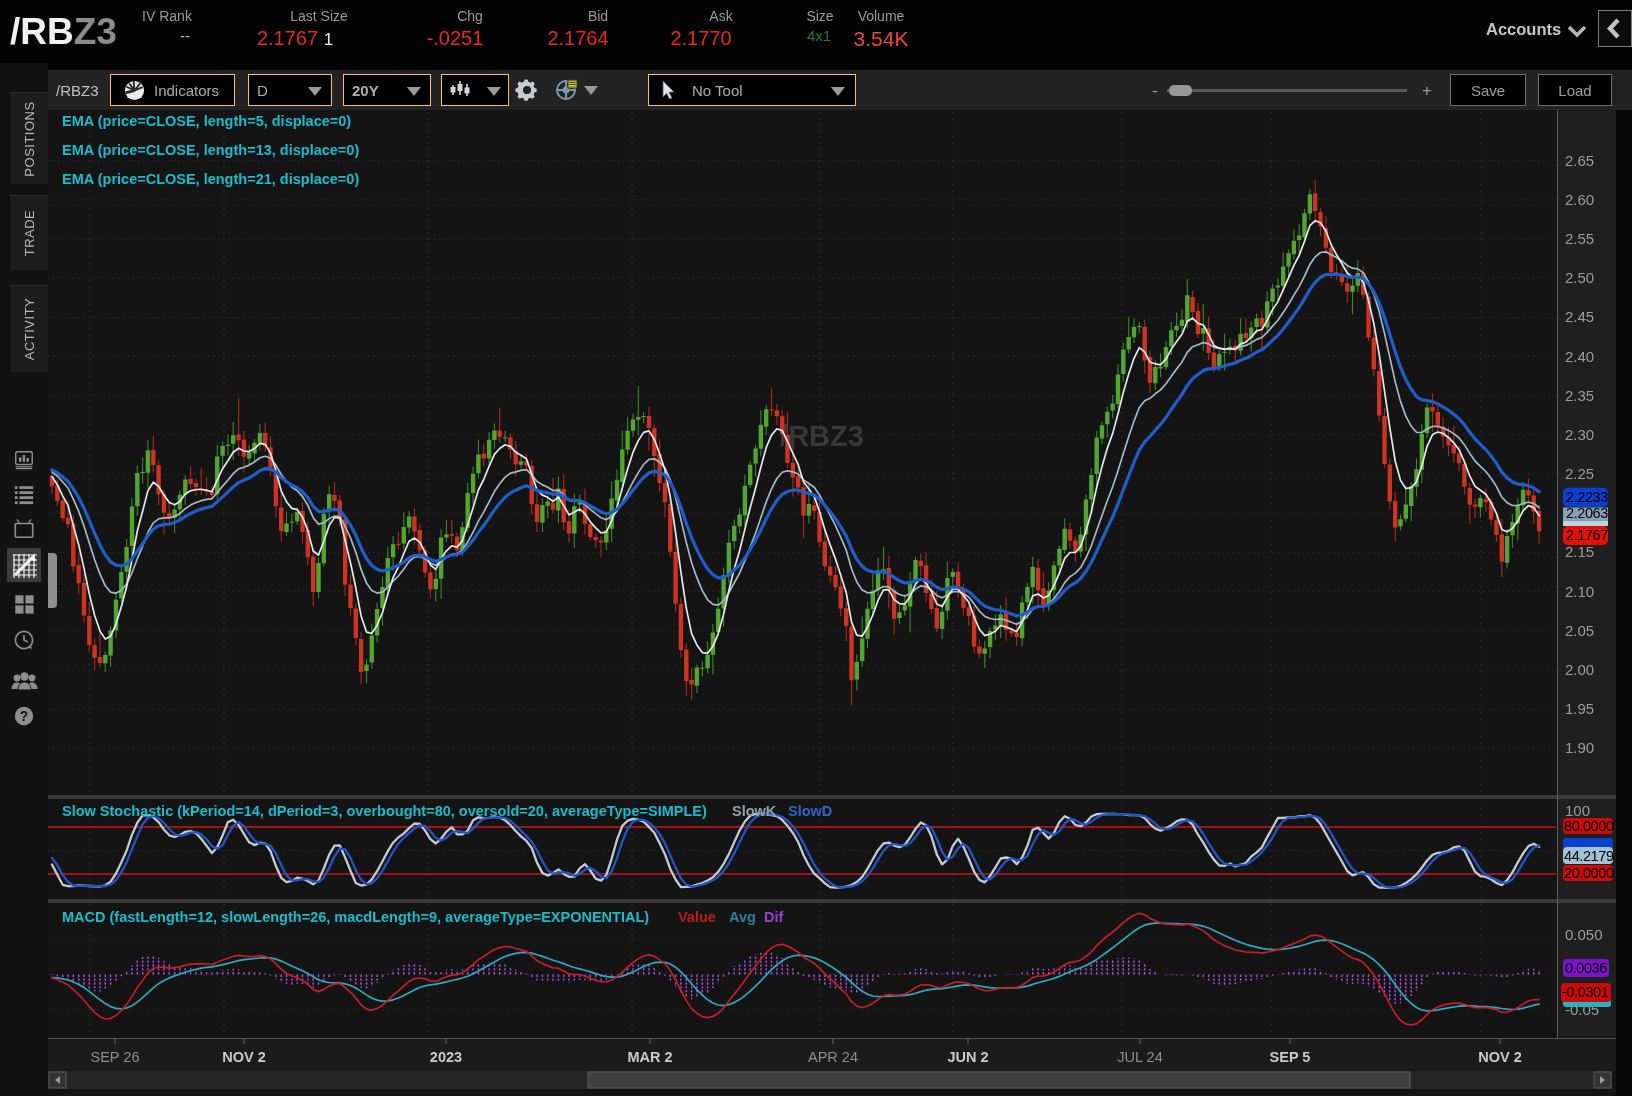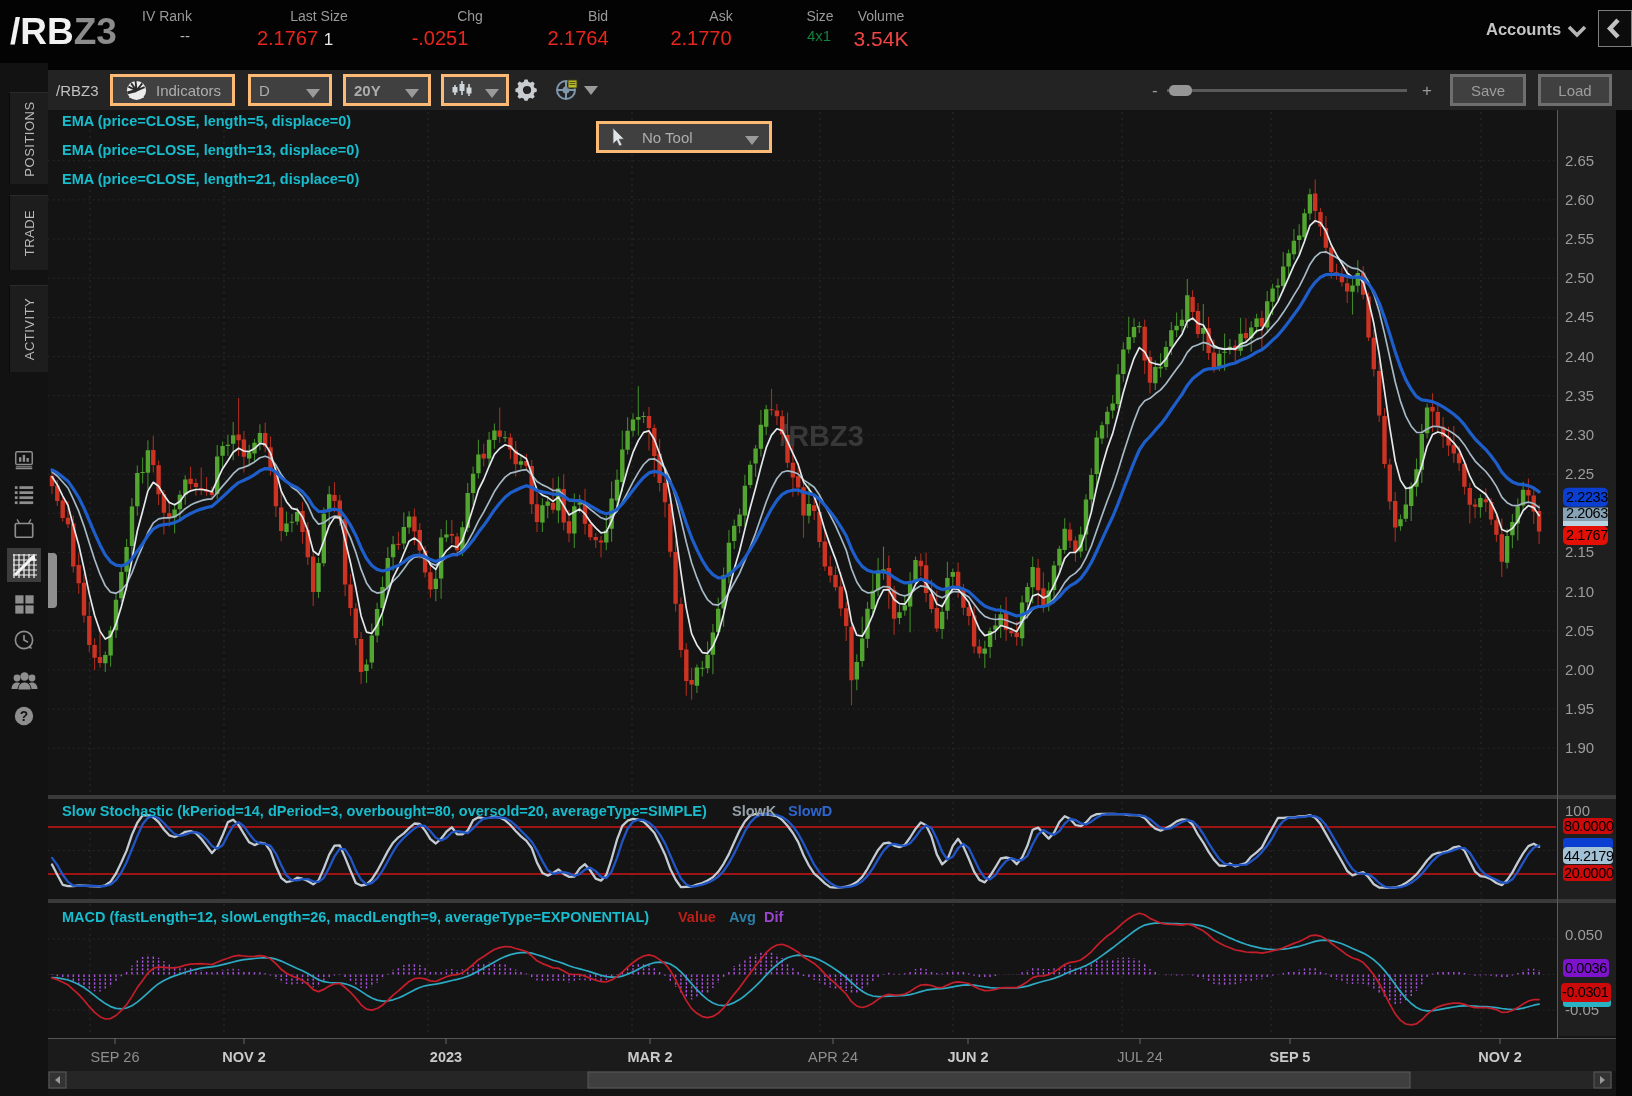--- a/index.html
+++ b/index.html
@@ -15,21 +15,21 @@
 .hval { position:absolute; top:27px; font-size:20px; color:#e8e8e8; transform:translateX(-50%); white-space:nowrap; }
 .red { color:#e8261c; }
 .hsmall { font-size:15px; }
 #desc { position:absolute; left:922px; top:24px; font-size:21px; color:#fff; }
 #accounts { position:absolute; left:1486px; top:20px; font-size:16.5px; font-weight:bold; color:#c5c5c5;}
 #collbtn { position:absolute; left:1598px; top:10px; width:34px; height:37px; background:#0c0c0c;
   border:1px solid #7e7e7e; }
 
 
 #tbar { position:absolute; left:48px; top:70px; width:1584px; height:40px; background:#232323; }
-.tbtn { position:absolute; top:4px; height:32px; background:#404040; border:3px solid #fdba74;
+.tbtn { position:absolute; top:4px; height:32px; background:#000000; border:1px solid #fdba74;
   color:#adadad; font-size:15px; display:flex; align-items:center; }
 .tlabel { position:absolute; left:8px; top:12px; color:#c2c2c2; font-size:15px; }
 .carat { width:0; height:0; border-left:7px solid transparent; border-right:7px solid transparent;
   border-top:9px solid #9a9a9a; }
 .slider-minus,.slider-plus{ position:absolute; top:11px; color:#9a9a9a; font-size:17px; }
 
 
 #sbar { position:absolute; left:0; top:63px; width:48px; height:1033px; background:#121212; }
 .vtab { position:absolute; left:9px; width:39px; background:#1d1d1d; border-left:1px solid #090909;
   border-top:1px solid #2a2a2a; }
@@ -188,21 +188,21 @@
   <rect x="44" y="553" width="13" height="55" rx="4" fill="#8f8f8f"></rect>
 </svg>
 
 <div id="hdr">
   <div class="sym">/RB<span>Z3</span></div>
   <span class="hlab" style="left:167px">IV Rank</span>
       <span class="hval hsmall" style="left:185px;color:#b5b5b5">--</span>
   <span class="hlab" style="left:319px">Last Size</span>
       <span class="hval" style="left:295px"><span class="red">2.1767</span> <span style="font-size:17px">1</span></span>
   <span class="hlab" style="left:470px">Chg</span>
-      <span class="hval red" style="left:440px">-.0251</span>
+      <span class="hval red" style="left:455px">-.0251</span>
   <span class="hlab" style="left:598px">Bid</span>
       <span class="hval red" style="left:578px">2.1764</span>
   <span class="hlab" style="left:721px">Ask</span>
       <span class="hval red" style="left:701px">2.1770</span>
   <span class="hlab" style="left:820px">Size</span>
       <span class="hval hsmall" style="left:819px;color:#15803d">4x1</span>
   <span class="hlab" style="left:881px">Volume</span>
       <span class="hval" style="left:881px;color:#ef4444;font-size:21px">3.54K</span>
   <div id="accounts">Accounts</div>
   <svg style="position:absolute;left:1567px;top:25px" width="20" height="13" viewBox="0 0 20 13">
@@ -253,21 +253,21 @@
   <div class="tbtn" style="left:502px;width:66px;border:none;background:none">
     <svg width="26" height="26" viewBox="0 0 26 26" style="margin-left:4px">
       <circle cx="12" cy="13" r="9" fill="none" stroke="#7d97ad" stroke-width="2"></circle>
       <path d="M12 4v18M3 13h18" stroke="#7d97ad" stroke-width="2"></path>
       <circle cx="12" cy="13" r="3.5" fill="#7d97ad"></circle>
       <rect x="14" y="3" width="9" height="8" fill="#b7b72e" stroke="#3a3a12"></rect>
       <path d="M15.5 5.5h6M15.5 7.5h6" stroke="#55551a" stroke-width="1"></path>
     </svg>
     <span class="carat" style="margin-left:4px"></span>
   </div>
-  <div class="tbtn" style="left:548px;width:176px;margin-top:47px;">
+  <div class="tbtn" style="left:600px;width:208px;">
     <svg width="17" height="20" viewBox="0 0 17 20" style="margin-left:12px">
           <path d="M2 1l11 11l-4.8.3l2.8 5.6l-2.6 1.2l-2.7-5.7L2 17z" fill="#dfe4e8" stroke="#555" stroke-width="0.8"></path>
         </svg>
     <span style="margin-left:14px">No Tool</span>
     <span class="carat" style="position:absolute;right:10px;top:12px"></span>
   </div>
 
   <span class="slider-minus" style="left:1104px">-</span>
   <div style="position:absolute;left:1119px;top:19px;width:240px;height:3px;background:#5a5a5a"></div>
   <div style="position:absolute;left:1121px;top:15px;width:23px;height:11px;background:#969696;border-radius:5px"></div>

